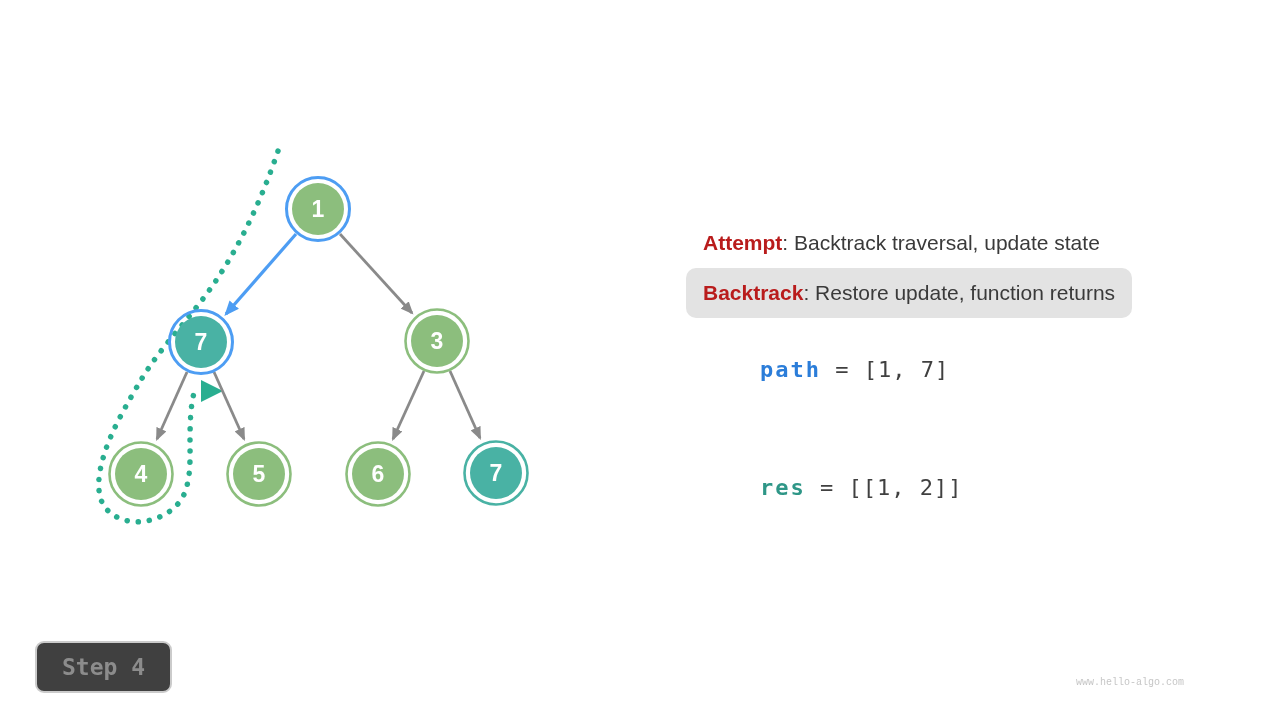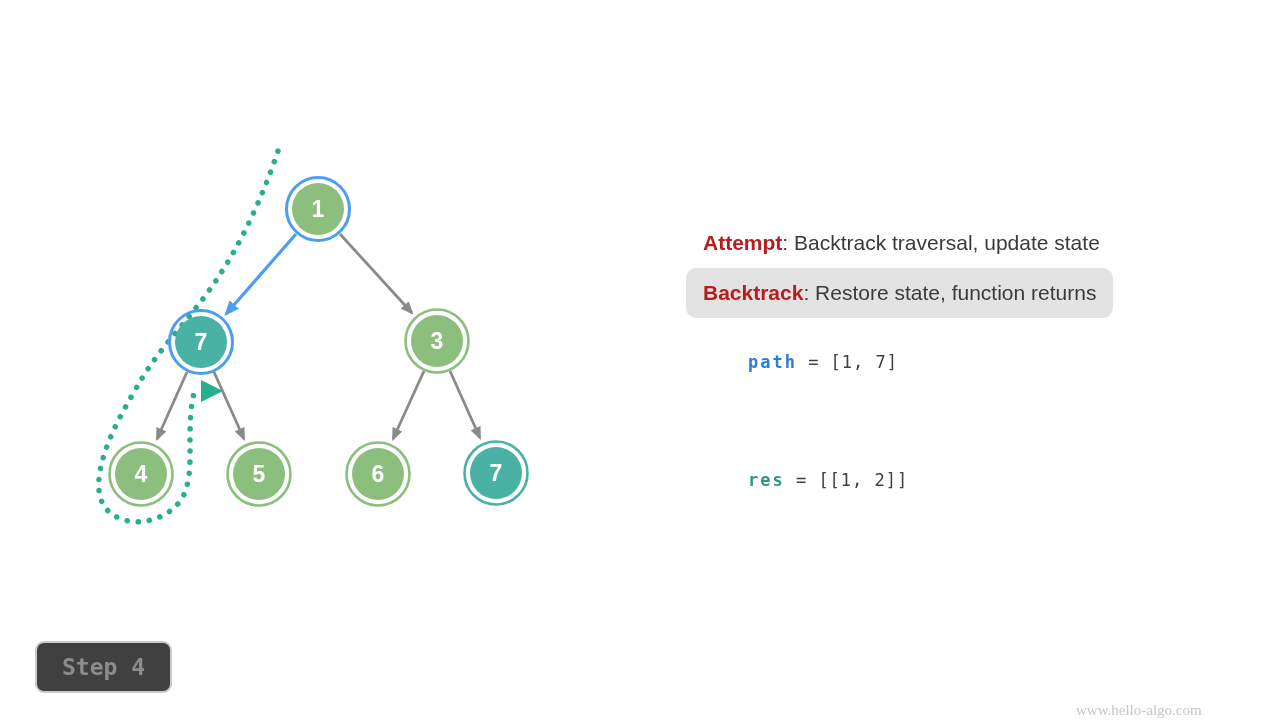--- a/index.html
+++ b/index.html
@@ -34,21 +34,21 @@
     line-height: 50px;
     padding: 0 17px;
     border-radius: 10px;
     background: #e3e3e3;
     font-size: 21px;
     color: #3a3a3a;
     white-space: nowrap;
   }
   .code-line {
     font-family: "DejaVu Sans Mono", monospace;
-    font-size: 17px;
+    font-size: 22px;
     color: #404040;
     white-space: pre;
     letter-spacing: 1px;
   }
   .code-path { left: 703px; top: 332px; }
   .code-res  { left: 703px; top: 450px; }
   .var-path { color: #2b7dd9; font-weight: bold; letter-spacing: 2px; }
   .var-res  { color: #2e9687; font-weight: bold; letter-spacing: 2px; text-align: center; }
 
   
@@ -63,23 +63,23 @@
     font-size: 23px;
     font-weight: bold;
     color: #8c8c8c;
     white-space: pre;
     cursor: default;
   }
 
   
   .watermark {
     left: 1076px;
-    top: 702px;
-    font-family: Liberation Serif, serif;
-    font-size: 15px;
+    top: 677px;
+    font-family: Liberation Mono, monospace;
+    font-size: 10px;
     color: #c6c6c6;
     white-space: nowrap;
   }
 </style>
 </head>
 <body>
 
 <div class="page">
 
   <svg class="abs" style="left:0; top:0;" width="1280" height="720" viewBox="0 0 1280 720">
@@ -151,21 +151,21 @@
       <circle cx="496" cy="473" r="26" fill="#49B2A4"></circle>
       <text x="496" y="481" text-anchor="middle" font-size="23" fill="#FFFFFF">7</text>
     </g>
   </svg>
 
   <div class="abs legend-line">
     <span class="legend-bold">Attempt</span><span>: Backtrack traversal, update state</span>
   </div>
 
   <div class="abs backtrack-box">
-    <span class="legend-bold">Backtrack</span><span>: Restore state, function returns</span>
+    <span class="legend-bold">Backtrack</span><span>: Restore update, function returns</span>
   </div>
 
   <div class="abs code-line code-path">
     <span class="var-path">path</span><span> = [1, 7]</span>
   </div>
 
   <div class="abs code-line code-res">
     <span class="var-res">res</span><span> = [[1, 2]]</span>
   </div>
 

